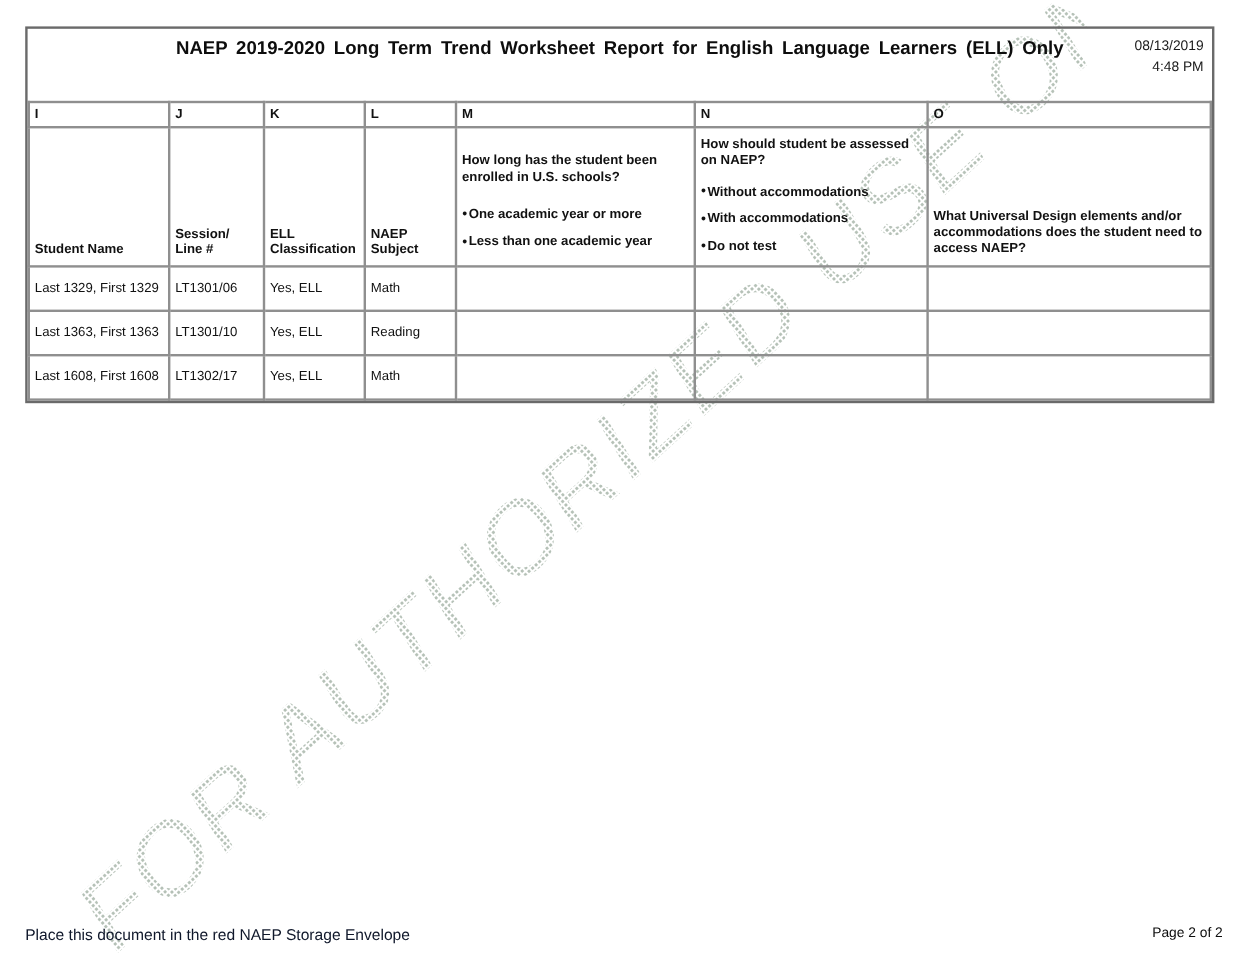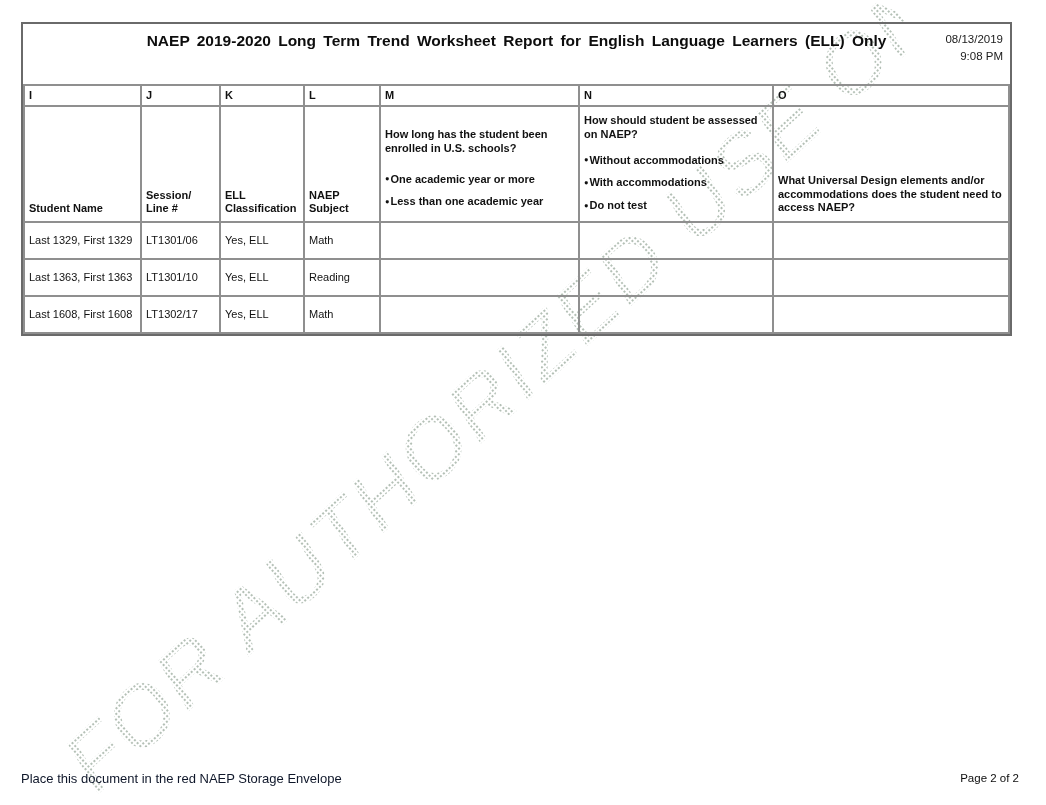--- a/index.html
+++ b/index.html
@@ -141,21 +141,21 @@
 <body>
 
 <div class="watermark">FOR AUTHORIZED USE ONLY</div>
 
 <div class="doc-box">
 
   <div class="doc-header">
     <div class="doc-title">NAEP 2019-2020 Long Term Trend Worksheet Report for English Language Learners (ELL) Only</div>
     <div class="doc-datetime">
       <div>08/13/2019</div>
-      <div>9:08 PM</div>
+      <div>4:48 PM</div>
     </div>
   </div>
 
   <table class="grid">
     <colgroup>
       <col style="width:117px">
         <col style="width:79px">
         <col style="width:84px">
       <col style="width:76px">
         <col style="width:199px">

